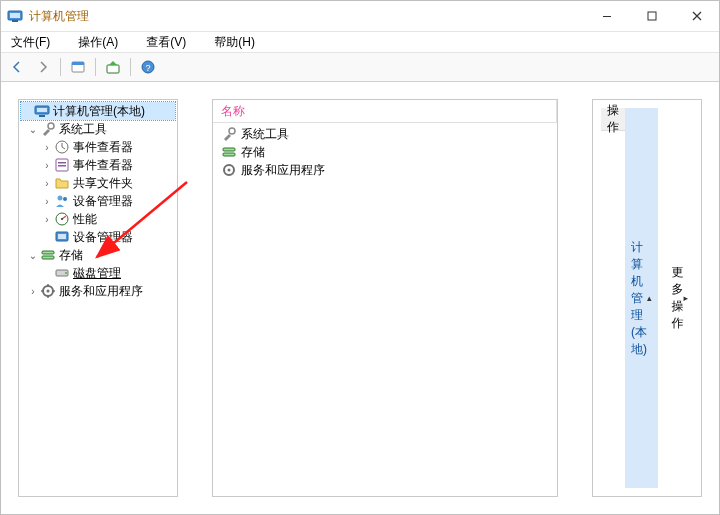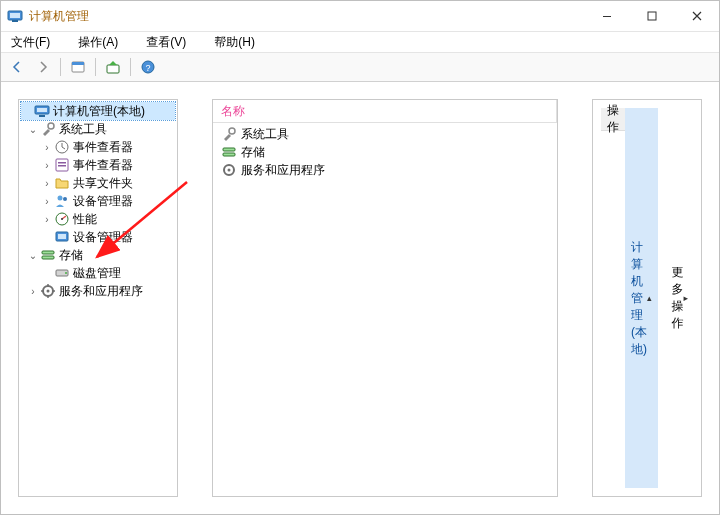--- a/index.html
+++ b/index.html
@@ -363,21 +363,21 @@
           <span class="exp">⌄</span>
           <span class="tree-icon">
             <svg width="16" height="16" viewBox="0 0 16 16">
               <rect x="2" y="4" width="12" height="3" rx="1" fill="#9de09a" stroke="#31752f"></rect>
               <rect x="2" y="9" width="12" height="3" rx="1" fill="#9de09a" stroke="#31752f"></rect>
             </svg>
           </span>
           <span class="tree-label">存储</span>
         </div>
 
-        <div class="tree-row" style="padding-left:20px;">
+        <div class="tree-row" style="padding-left:20px;text-decoration:underline;">
           <span class="exp-empty"></span>
           <span class="tree-icon">
             <svg width="16" height="16" viewBox="0 0 16 16">
               <rect x="2" y="5" width="12" height="6" rx="1" fill="#d3d3d3" stroke="#7a7a7a"></rect>
               <circle cx="12" cy="8" r="1" fill="#49b146"></circle>
             </svg>
           </span>
           <span class="tree-label">磁盘管理</span>
         </div>
 

